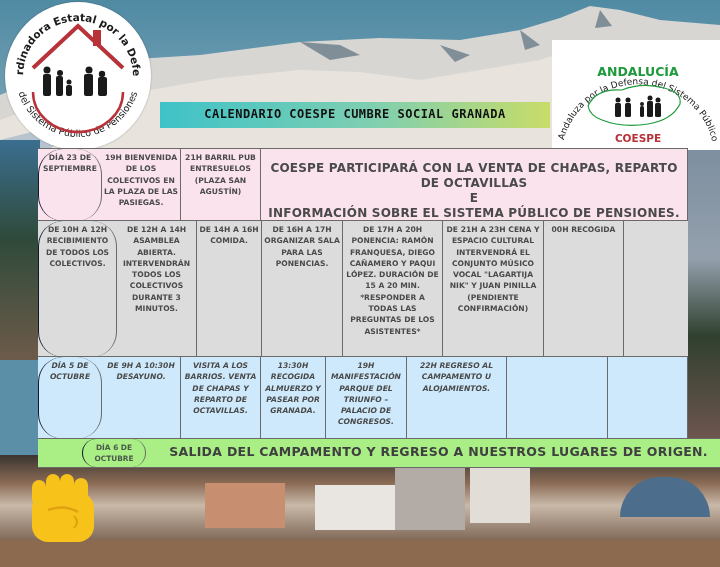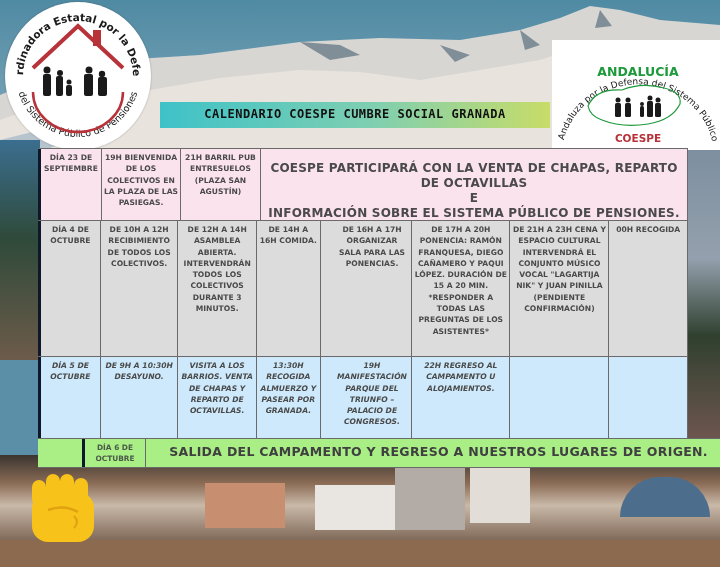--- a/index.html
+++ b/index.html
@@ -21,31 +21,31 @@
   .logo-left { position:absolute; left:5px; top:2px; width:146px; height:148px; border-radius:50%; background:#fff; box-shadow:0 0 2px rgba(0,0,0,.3); }
   .logo-left svg { position:absolute; left:0; top:0; }
   .logo-right { position:absolute; left:552px; top:40px; width:168px; height:110px; background:#fff; }
 
   .title-bar { position:absolute; left:160px; top:102px; width:390px; height:26px; background:linear-gradient(90deg,#3ec2c8 0%,#7fcfb0 55%,#c8dc68 100%); }
   .title-bar span { position:absolute; left:0; right:0; top:5px; text-align:center; font-family:"DejaVu Sans Mono", monospace; font-weight:bold; font-size:12px; letter-spacing:0.5px; color:#101010; }
 
   .table { position:absolute; left:38px; top:148px; width:650px; }
   .row { position:absolute; left:0; width:650px; display:flex; border-top:1px solid #6a6a6a; }
   .cell { box-sizing:border-box; border-right:1px solid #6a6a6a; padding:3px 2px; text-align:center; font-size:7.6px; line-height:11.3px; font-weight:bold; color:#4a4a4a; text-transform:uppercase; }
-  .cell:first-child { border-left:3px solid #0f172a; }
+  .cell:first-child { border-left:1px solid #0f172a;border-radius:25px; }
   .r1 { top:0; height:72px; background:#fbe3ee; }
   .r2 { top:72px; height:136px; background:#dcdcdc; }
   .r3 { top:208px; height:82px; background:#cde9fb;font-style:italic; }
   .r4 { top:290px; height:28px; background:#a9ef86; border-bottom:1px solid #6a6a6a;padding-left:44px; }
   .r1 .cell, .r2 .cell, .r3 .cell, .r4 .cell { height:100%; }
   .merged-r1 { font-size:12px; line-height:15px; padding-top:12px; letter-spacing:0.2px; }
   .merged-r4 { font-size:12.5px; line-height:14px; padding-top:6px; color:#404040; letter-spacing:0.3px; }
   .day4 { font-size:7.4px; line-height:11px; padding-top:3px; color:#4c5a4a; }
 
-  .w1{width:64px;} .w2{width:79px;} .w3{width:80px;} .w4{width:65px;} .w5{width:81px;margin-left:12px;} .w6{width:100px;} .w7{width:101px;} .w8{width:80px;}
+  .w1{width:64px;} .w2{width:79px;} .w3{width:80px;} .w4{width:65px;} .w5{width:81px;} .w6{width:100px;} .w7{width:101px;} .w8{width:80px;}
   .fist { position:absolute; left:28px; top:470px; width:70px; height:78px; }
 </style>
 </head>
 <body>
 
 <div class="bg">
   <div class="sky"></div>
   <svg class="mtn" width="720" height="260" viewBox="0 0 720 260">
     <path d="M0,95 L60,70 L120,60 L200,55 L300,42 L380,38 L460,40 L520,30 L560,18 L590,6 L620,10 L660,20 L720,25 L720,260 L0,260 Z" fill="#d8d6d3"></path>
     <path d="M0,120 L70,95 L150,90 L220,78 L300,70 L360,72 L420,80 L480,70 L540,60 L600,40 L660,48 L720,50 L720,260 L0,260 Z" fill="#e8e3dc"></path>
@@ -124,21 +124,20 @@
     <div class="cell w2">19H BIENVENIDA DE LOS COLECTIVOS EN LA PLAZA DE LAS PASIEGAS.</div>
     <div class="cell w3">21H BARRIL PUB ENTRESUELOS (PLAZA SAN AGUSTÍN)</div>
     <div class="cell merged-r1" style="width:427px;">
       <div>COESPE PARTICIPARÁ CON LA VENTA DE CHAPAS, REPARTO DE OCTAVILLAS</div>
       <div>E</div>
       <div>INFORMACIÓN SOBRE EL SISTEMA PÚBLICO DE PENSIONES.</div>
     </div>
   </div>
 
   <div class="row r2">
-    <div class="cell w1">DÍA 4 DE OCTUBRE</div>
     <div class="cell w2">DE 10H A 12H RECIBIMIENTO DE TODOS LOS COLECTIVOS.</div>
     <div class="cell w3">DE 12H A 14H ASAMBLEA ABIERTA. INTERVENDRÁN TODOS LOS COLECTIVOS DURANTE 3 MINUTOS.</div>
     <div class="cell w4">DE 14H A 16H COMIDA.</div>
     <div class="cell w5">DE 16H A 17H ORGANIZAR SALA PARA LAS PONENCIAS.</div>
     <div class="cell w6">DE 17H A 20H PONENCIA: RAMÓN FRANQUESA, DIEGO CAÑAMERO Y PAQUI LÓPEZ. DURACIÓN DE 15 A 20 MIN. *RESPONDER A TODAS LAS PREGUNTAS DE LOS ASISTENTES*</div>
     <div class="cell w7">DE 21H A 23H CENA Y ESPACIO CULTURAL INTERVENDRÁ EL CONJUNTO MÚSICO VOCAL "LAGARTIJA NIK" Y JUAN PINILLA (PENDIENTE CONFIRMACIÓN)</div>
     <div class="cell w8">00H RECOGIDA</div>
   </div>
 
   <div class="row r3">

